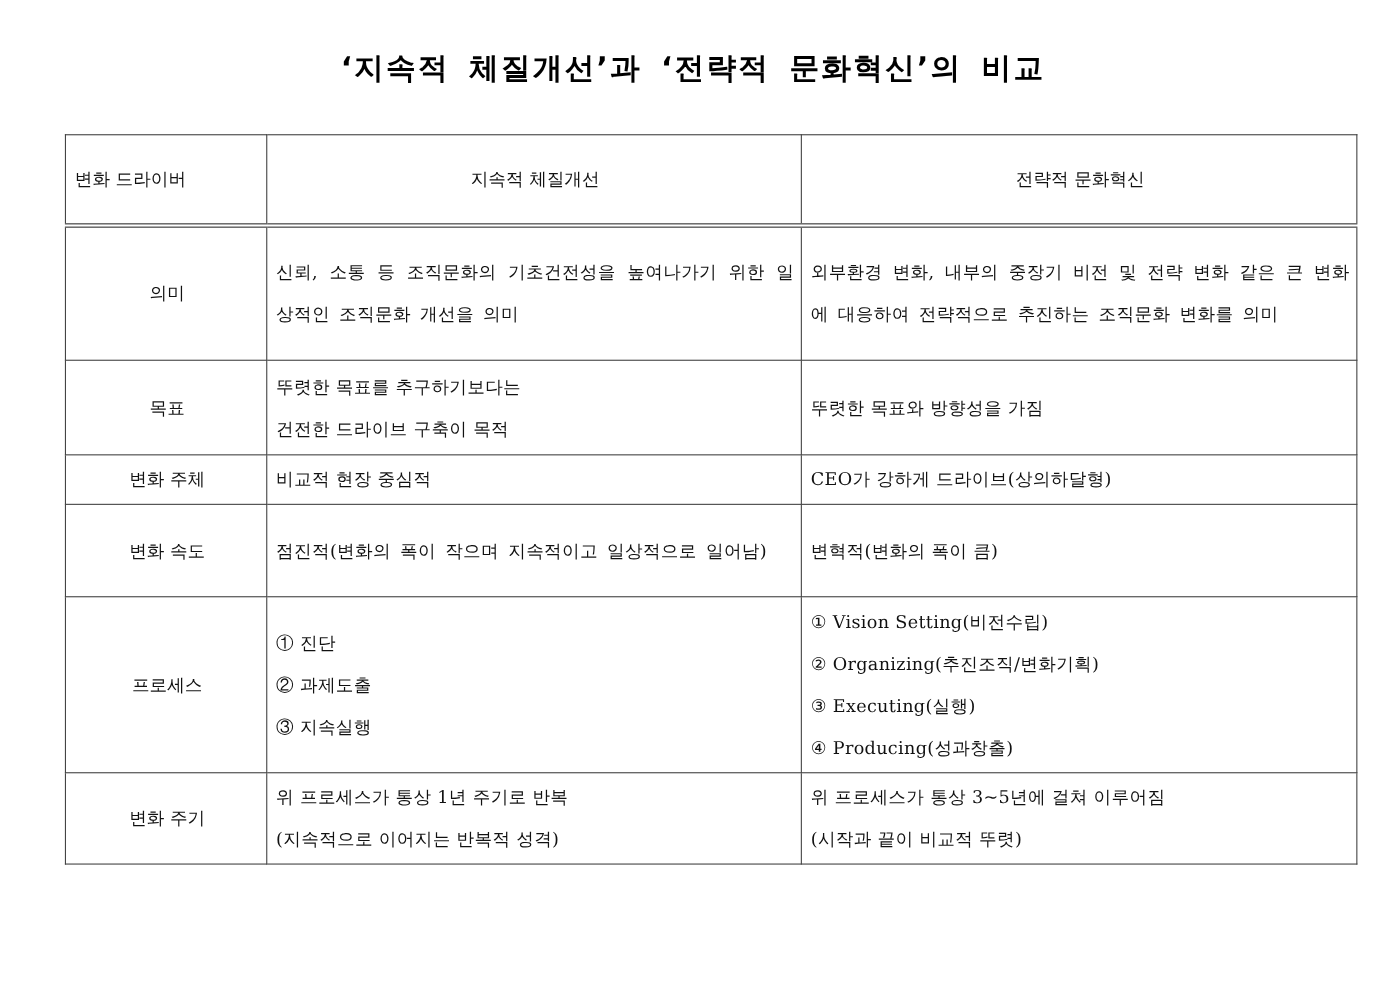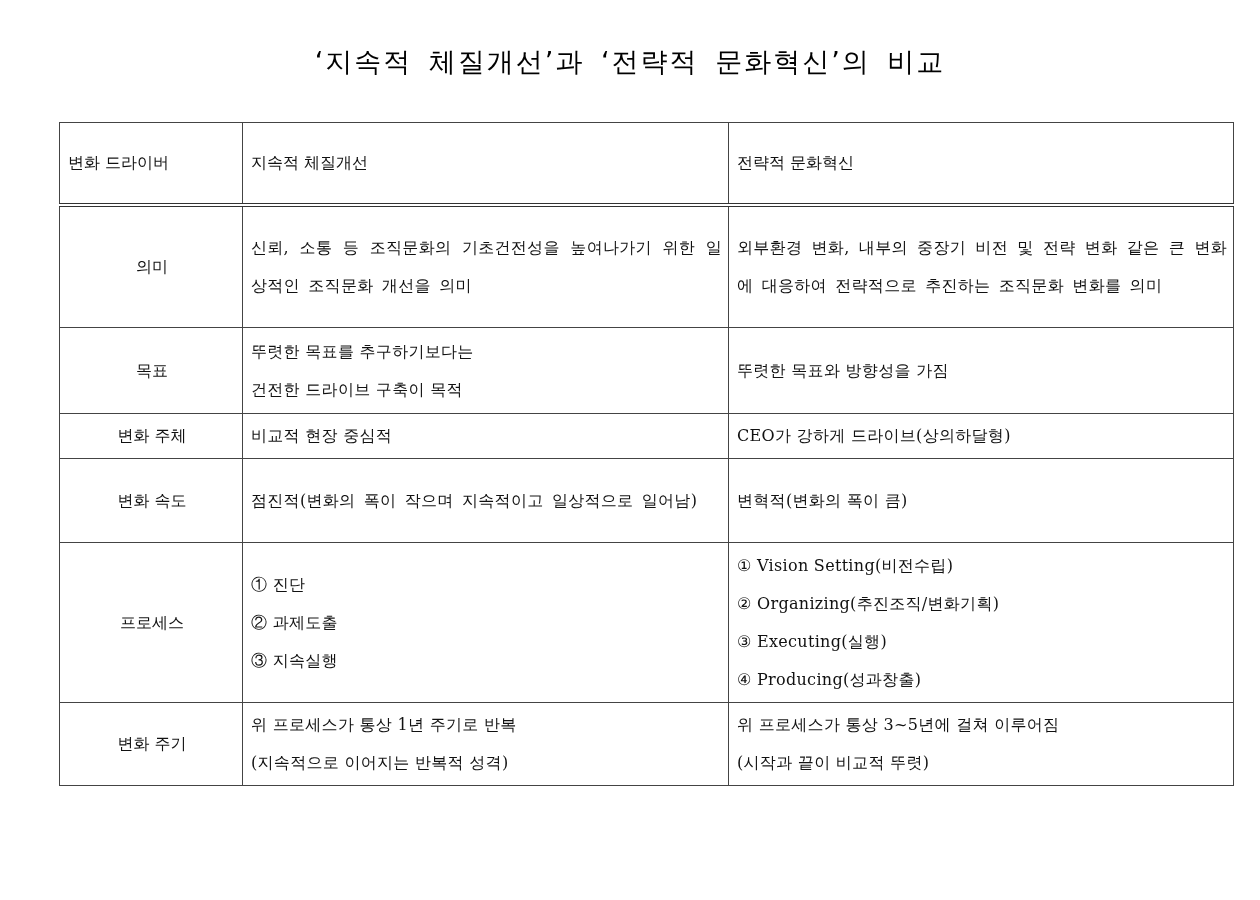--- a/index.html
+++ b/index.html
@@ -15,21 +15,21 @@
       color: #111111;
       overflow: hidden;
     }
     .title {
       position: absolute;
       left: 0;
       top: 44px;
       width: 1260px;
       text-align: center;
       font-family: "DejaVu Sans", "Liberation Sans", sans-serif;
-      font-weight: normal;
+      font-weight: bold;
       font-size: 27px;
       letter-spacing: 2px;
       word-spacing: 6px;
       color: #000;
     }
     table.cmp {
       position: absolute;
       left: 59px;
       top: 122px;
       width: 1174px;
@@ -42,21 +42,21 @@
     table.cmp col.c2 { width: 486px; }
     table.cmp col.c3 { width: 505px; }
     table.cmp td, table.cmp th {
       border: 1.5px solid #444;
       padding: 0 6px 0 8px;
       vertical-align: middle;
       font-weight: normal;
     }
     table.cmp thead th {
       height: 80px;
-      text-align: left;
+      text-align: center;
       border-bottom: 4px double #333;
     }
     table.cmp thead th.c1h { text-align: left; padding-left: 8px; }
     td.label {
       text-align: center;
       padding: 0;
     }
     td.cell {
       text-align: left;
       white-space: nowrap;

